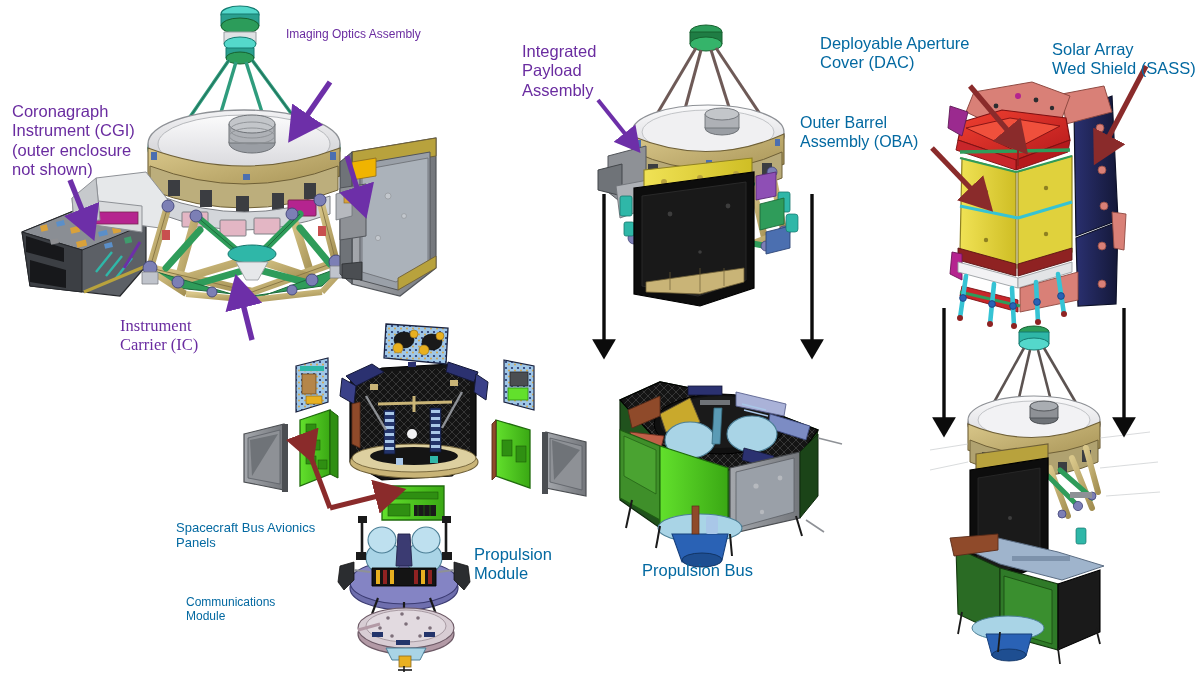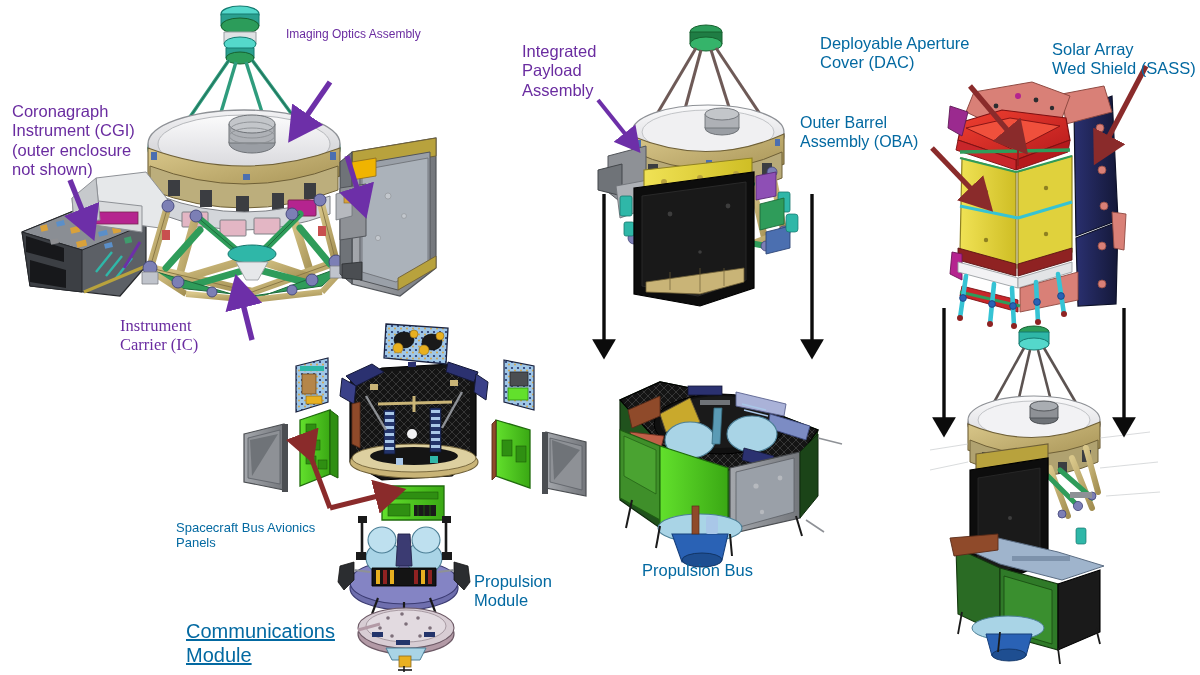--- a/index.html
+++ b/index.html
@@ -864,21 +864,21 @@
 
   <div class="lbl lbl-maroon" style="left:1052px;top:40px;font-size:16.5px;">Solar Array
 Wed Shield (SASS)</div>
 
   <div class="lbl lbl-maroon" style="left:800px;top:114px;font-size:16px;">Outer Barrel
 Assembly (OBA)</div>
 
   <div class="lbl lbl-maroon" style="left:176px;top:520px;font-size:13px;">Spacecraft Bus Avionics
 Panels</div>
 
-  <div class="lbl lbl-maroon" style="left:474px;top:545px;font-size:16.5px;margin-top:27px;">Propulsion
+  <div class="lbl lbl-maroon" style="left:474px;top:545px;font-size:16.5px;">Propulsion
 Module</div>
 
-  <div class="lbl lbl-maroon" style="left:186px;top:620px;font-size:20px;text-decoration:underline;">Communications
+  <div class="lbl lbl-maroon" style="left:186px;top:595px;font-size:12px;">Communications
 Module</div>
 
   <div class="lbl lbl-maroon" style="left:642px;top:561px;font-size:16.5px;">Propulsion Bus</div>
 
 </div>
 
 </body></html>

